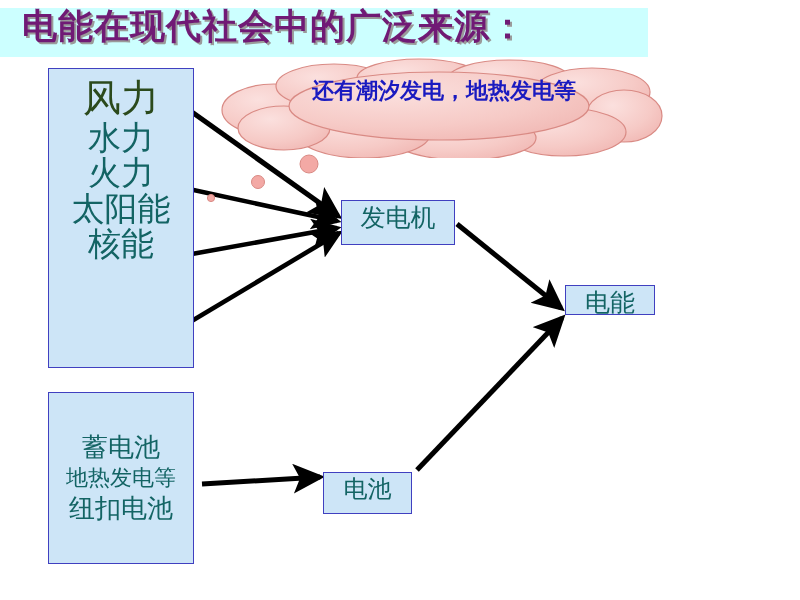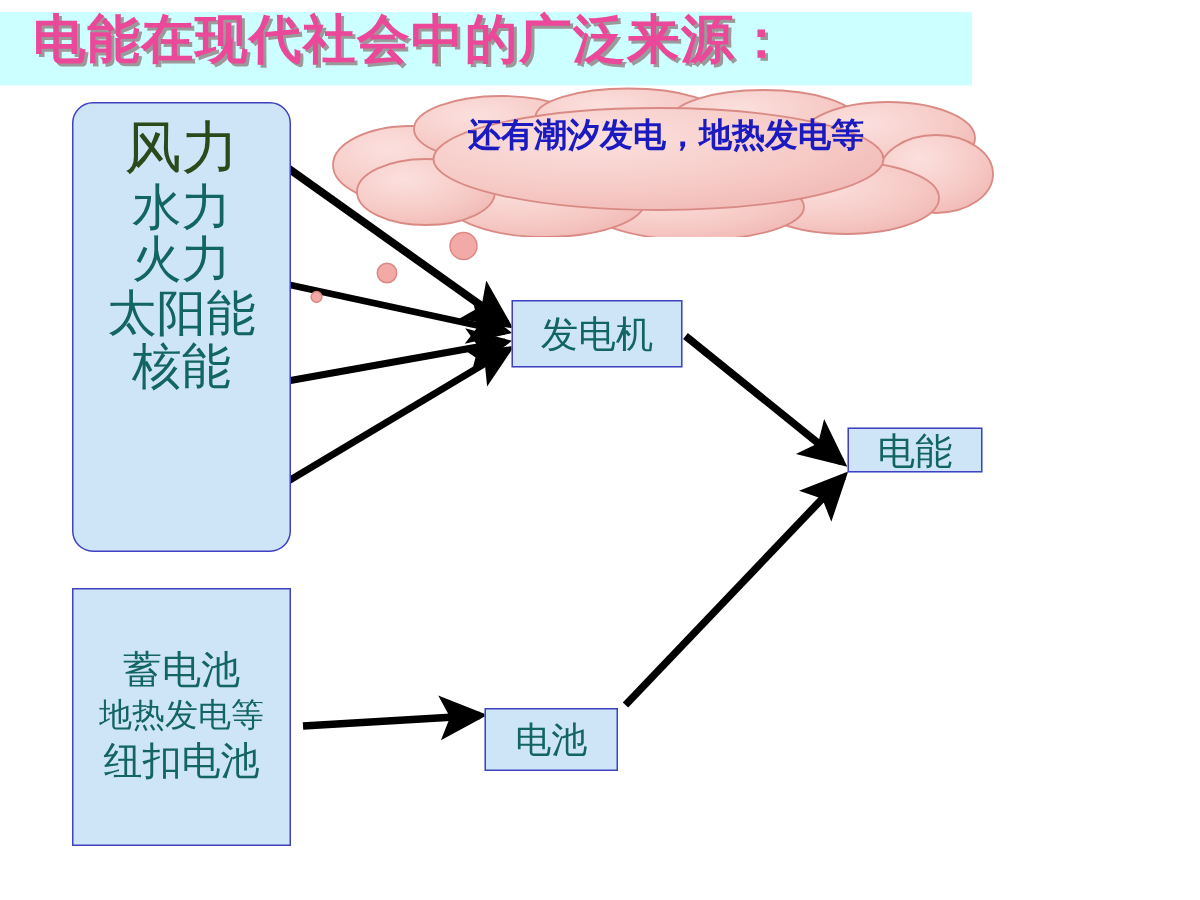--- a/index.html
+++ b/index.html
@@ -17,48 +17,47 @@
   .title-banner{
     position:absolute;left:0;top:8px;width:648px;height:49px;
     background:#CCFFFF;
   }
   .title-text{
     position:absolute;left:22px;top:9px;
     font-family:Liberation Serif, serif;
     font-weight:bold;
     font-size:35px;
     line-height:36px;
-    color:#ec4899;
+    color:#701a75;
     letter-spacing:1px;
     white-space:nowrap;
     text-shadow:2px 2px 0 #9a9a9a;
   }
 
   
   .box{
     position:absolute;
     background:#CDE5F7;
     border:1.5px solid #4040C0;
     box-sizing:border-box;
     color:#136464;
     font-family:"DejaVu Serif","Liberation Serif",serif;
     text-align:center;
     display:flex;
     flex-direction:column;
     align-items:center;
-    justify-content:center;
+    justify-content:flex-start;
   }
   .box .ln{white-space:nowrap;display:block;}
 
   
   #box-sources{
     left:48px;top:68px;width:146px;height:300px;
     justify-content:flex-start;
     padding-top:8px;
-    border-radius:14px;
   }
   #box-sources .ln{font-size:33px;line-height:1.08;}
   #box-sources .ln.big{font-size:38px;color:#2b4a1c;line-height:1.12;}
 
   
   #box-batteries{
     left:48px;top:392px;width:146px;height:172px;
     justify-content:center;
   }
   #box-batteries .ln{font-size:26px;line-height:1.28;}

